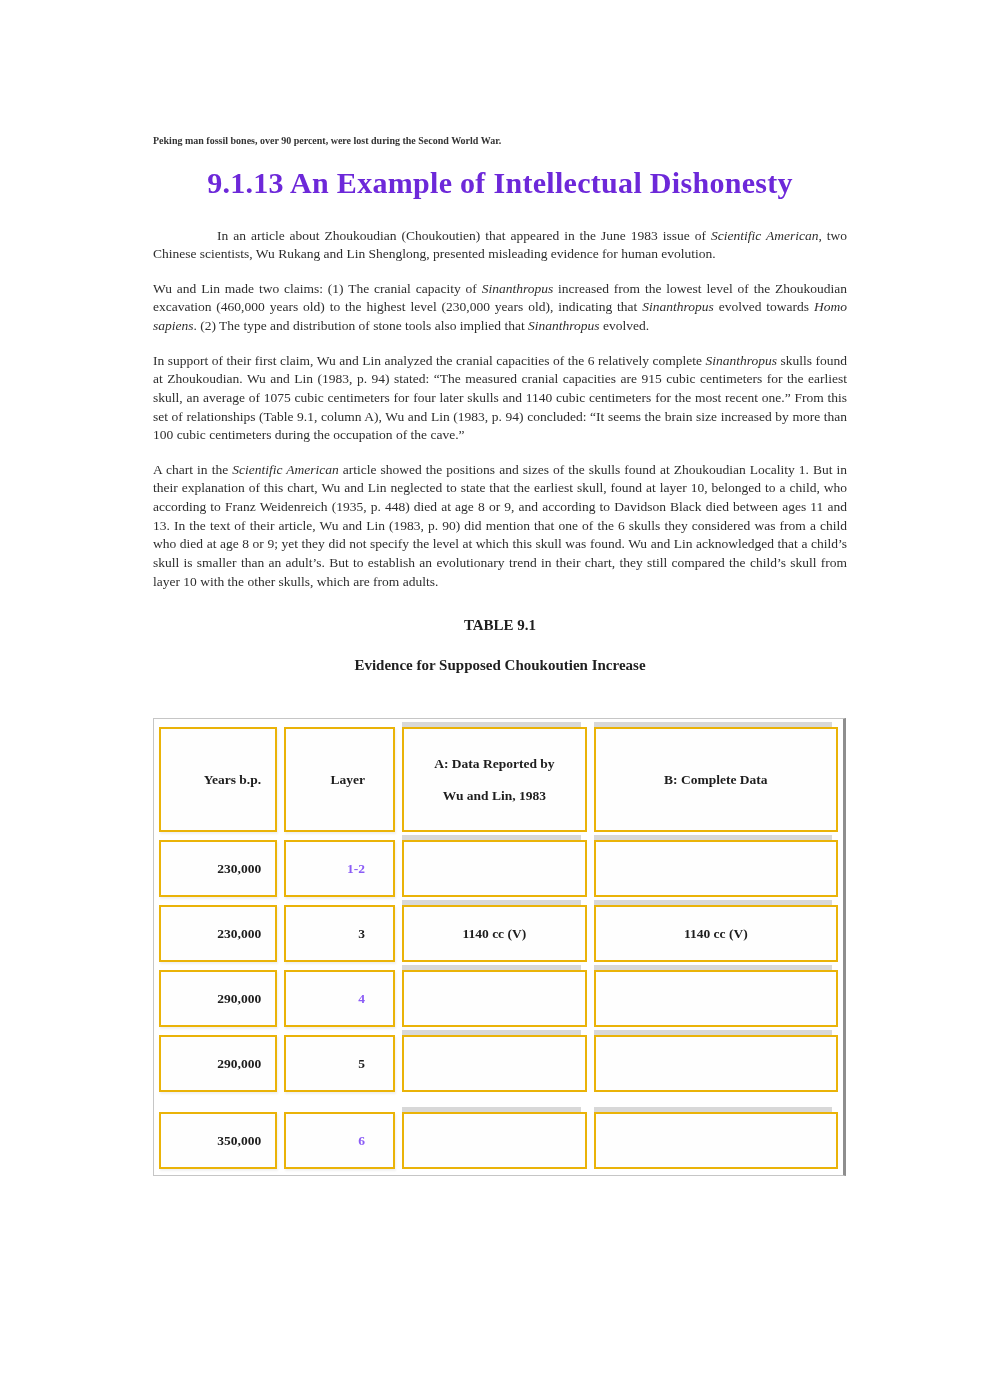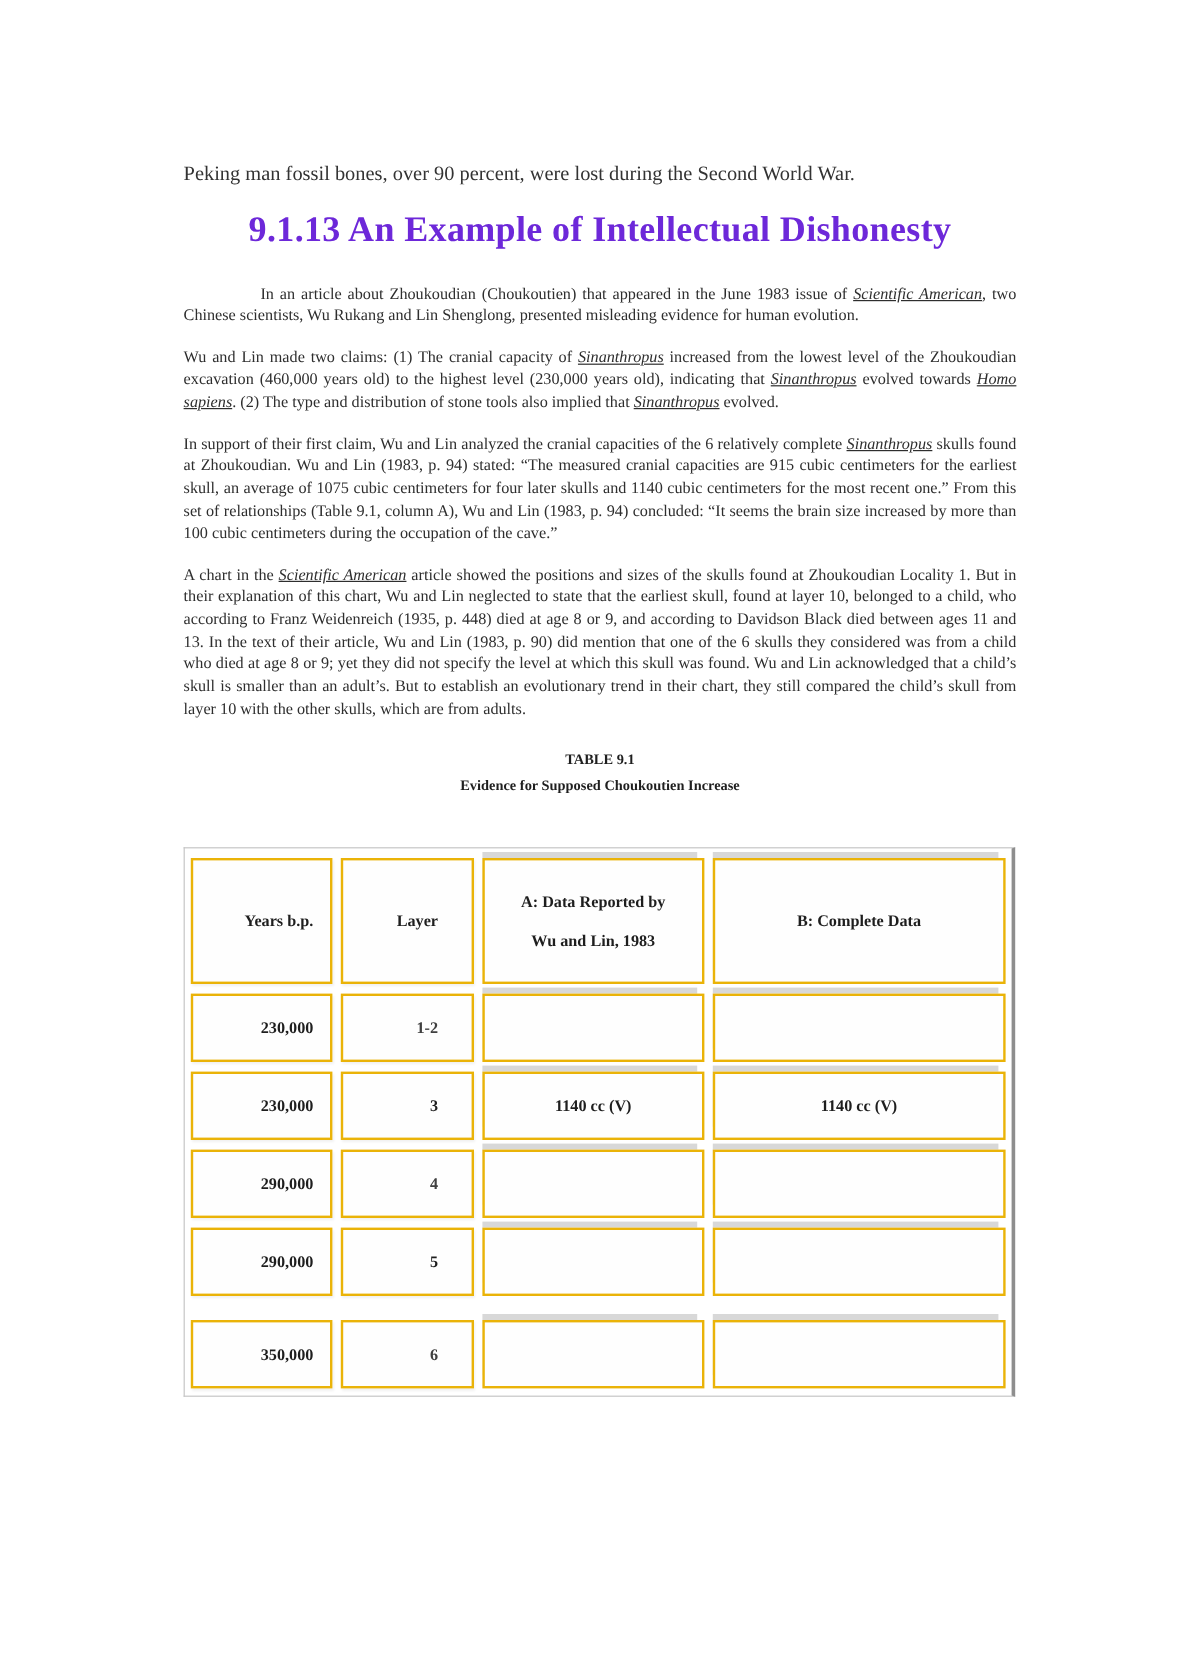--- a/index.html
+++ b/index.html
@@ -13,24 +13,25 @@
     font-family: "Liberation Serif", "DejaVu Serif", serif;
     color: #2d2d2d;
     position: relative;
     overflow: hidden;
   }
   .page {
     box-sizing: border-box;
     padding: 134px 153px 0 153px;
   }
   .intro-line {
-    font-size: 17px;
+    font-size: 10px;
     line-height: 1.3;
     margin: 0 0 12px 0;
     color: #333333;
+    font-weight: bold;
   }
   .page-title {
     font-size: 30px;
     font-weight: bold;
     text-align: center;
     max-width: 600px;
     margin: 14px auto 22px auto;
     line-height: 1.45;
     color: #6d28d9;
     letter-spacing: 0.3px;
@@ -40,30 +41,29 @@
     line-height: 1.38;
     text-align: justify;
     margin: 16px 0;
     color: #2e2e2e;
   }
   .article-body p.body-p.indent {
     text-indent: 64px;
   }
   .article-body i {
     font-style: italic;
-    text-decoration: underline;
   }
   .captions {
     margin-top: 26px;
   }
   .cap {
     text-align: center;
     font-weight: bold;
-    font-size: 12px;
-    margin: 6px 0;
+    font-size: 15px;
+    margin: 23px 0;
     color: #1f1f1f;
   }
   .tbl {
     margin-top: 44px;
     width: 693px;
     box-sizing: border-box;
     border: 1px solid #c6c6c6;
     border-right: 3px solid #8e8e8e;
     padding: 8px 5px 6px 5px;
     background: #ffffff;
@@ -101,21 +101,21 @@
   .c-years, .c-layer {
     box-shadow: 1px 2px 2px rgba(0,0,0,0.06);
   }
   .a-head {
     display: flex;
     flex-direction: column;
     align-items: center;
     gap: 15px;
     line-height: 1.3;
   }
-  .muted { color: #404040; }
+  .muted { color: #8b5cf6; }
 </style>
 </head>
 <body>
 
 <div class="page">
 
   <p class="intro-line">Peking man fossil bones, over 90 percent, were lost during the Second World War.</p>
 
   <h1 class="page-title">9.1.13 An Example of Intellectual Dishonesty</h1>
 

